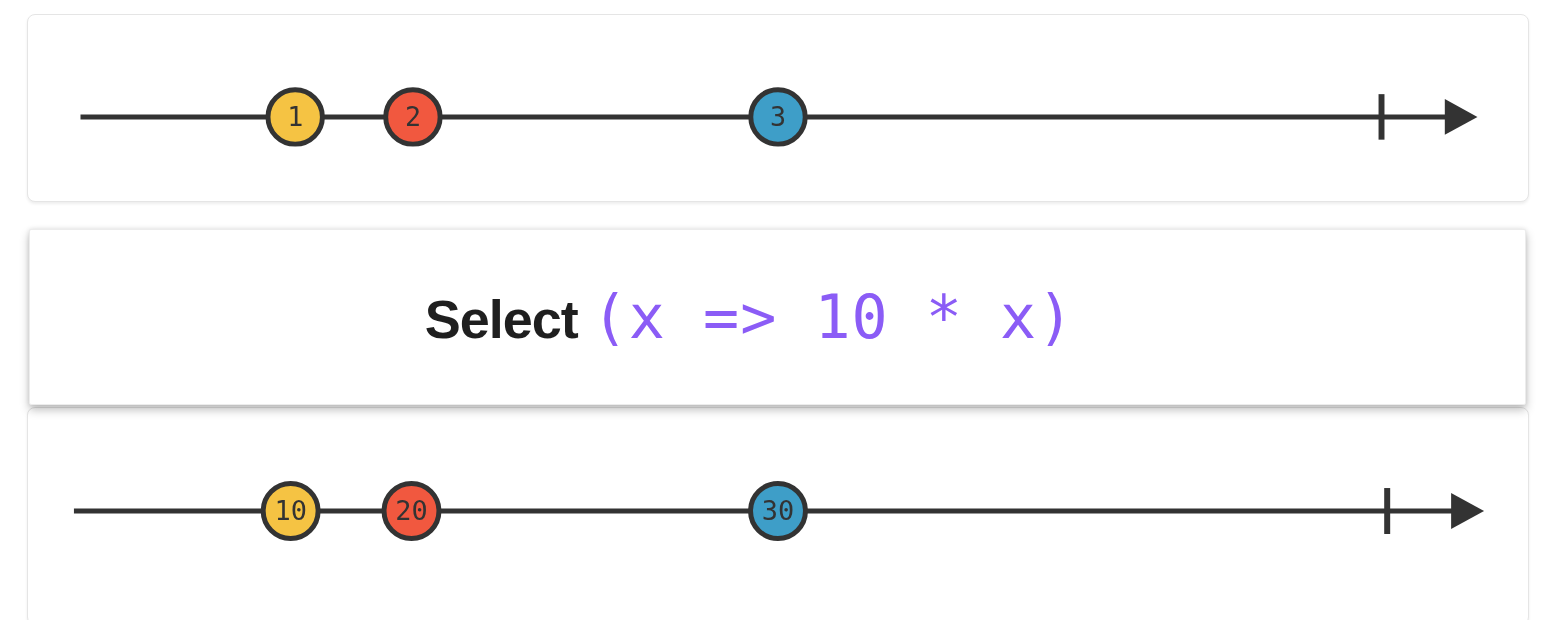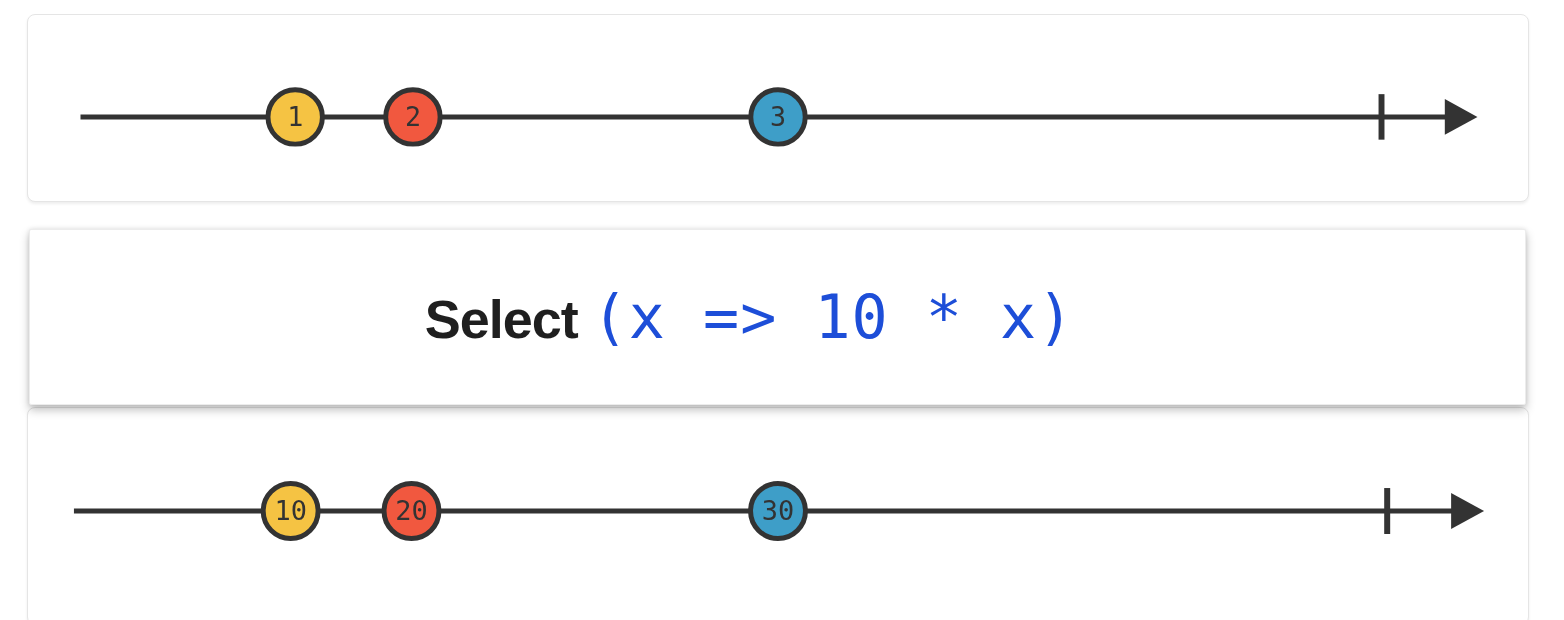--- a/index.html
+++ b/index.html
@@ -48,21 +48,21 @@
     font-weight: bold;
     font-size: 54px;
     letter-spacing: -1px;
     color: #1f1f1f;
   }
   .op-expr {
     font-family: "DejaVu Sans Mono", monospace;
     font-weight: normal;
     font-size: 60px;
     letter-spacing: 1px;
-    color: #1d4ed8;
+    color: #8b5cf6;
     margin-left: 14px;
   }
   .timeline-svg { display: block; width: 100%; height: 100%; }
   .marble-label {
     font-family: "DejaVu Sans Mono", monospace;
     font-size: 27px;
     fill: #333333;
   }
 </style>
 </head>

